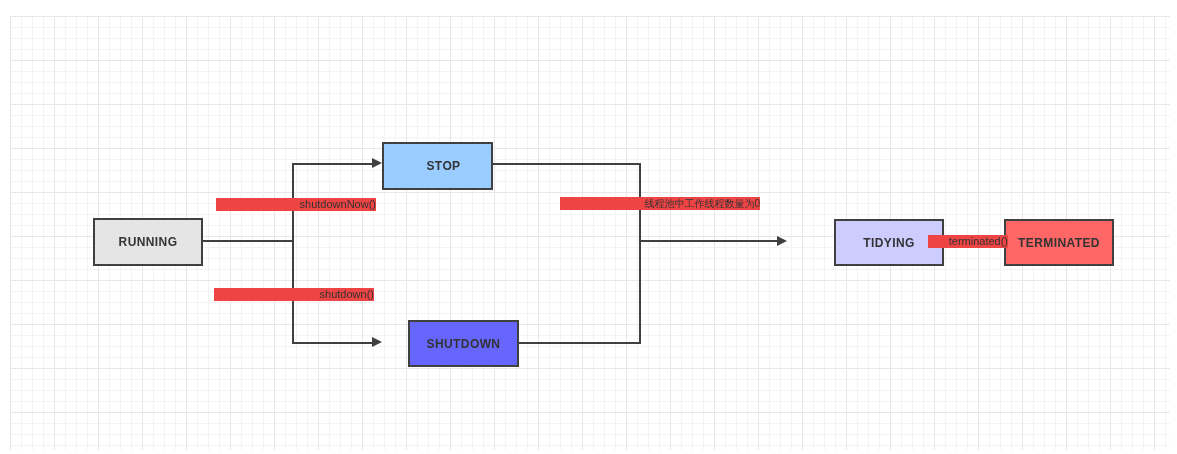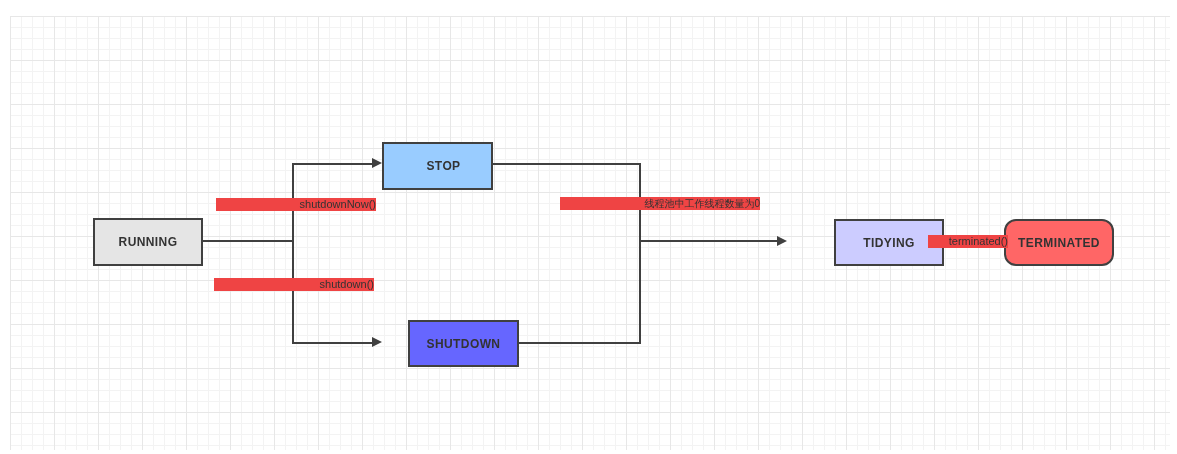--- a/index.html
+++ b/index.html
@@ -71,32 +71,32 @@
   <div class="hline" style="left:493px;top:342px;width:147px;"></div>
   <div class="vline" style="left:639px;top:163px;height:181px;"></div>
 
   <div class="hline" style="left:641px;top:240px;width:136px;"></div>
   <div class="arrow-right" style="left:777px;top:236px;"></div>
 
   <div class="hline" style="left:897px;top:240px;width:100px;"></div>
   <div class="arrow-right" style="left:994px;top:236px;"></div>
 
   <div class="edge-label lat" style="left:216px;top:198px;width:160px;">shutdownNow()</div>
-  <div class="edge-label lat" style="left:214px;top:278px;width:160px;">shutdown()</div>
+  <div class="edge-label lat" style="left:214px;top:288px;width:160px;">shutdown()</div>
   <div class="edge-label cjk" style="left:540px;top:197px;width:200px;margin-left:20px;">线程池中工作线程数量为0</div>
   <div class="edge-label lat" style="left:928px;top:235px;width:80px;">terminated()</div>
 
   <div class="node n-running" style="background-color: #e5e5e5;">
     <span>RUNNING</span>
   </div>
   <div class="node n-stop" style="background-color: rgb(153, 204, 255);">
     <span>STOP</span>
   </div>
   <div class="node n-shutdown" style="background-color: rgb(102, 102, 255); margin-left: 26px;">
     <span>SHUTDOWN</span>
   </div>
   <div class="node n-tidying" style="background-color: rgb(204, 204, 255);">
     <span>TIDYING</span>
   </div>
-  <div class="node n-terminated" style="background-color: rgb(255, 102, 102); border-radius: 12px;">
+  <div class="node n-terminated" style="background-color: rgb(255, 102, 102);">
     <span>TERMINATED</span>
   </div>
 </div>
 
 </body></html>

